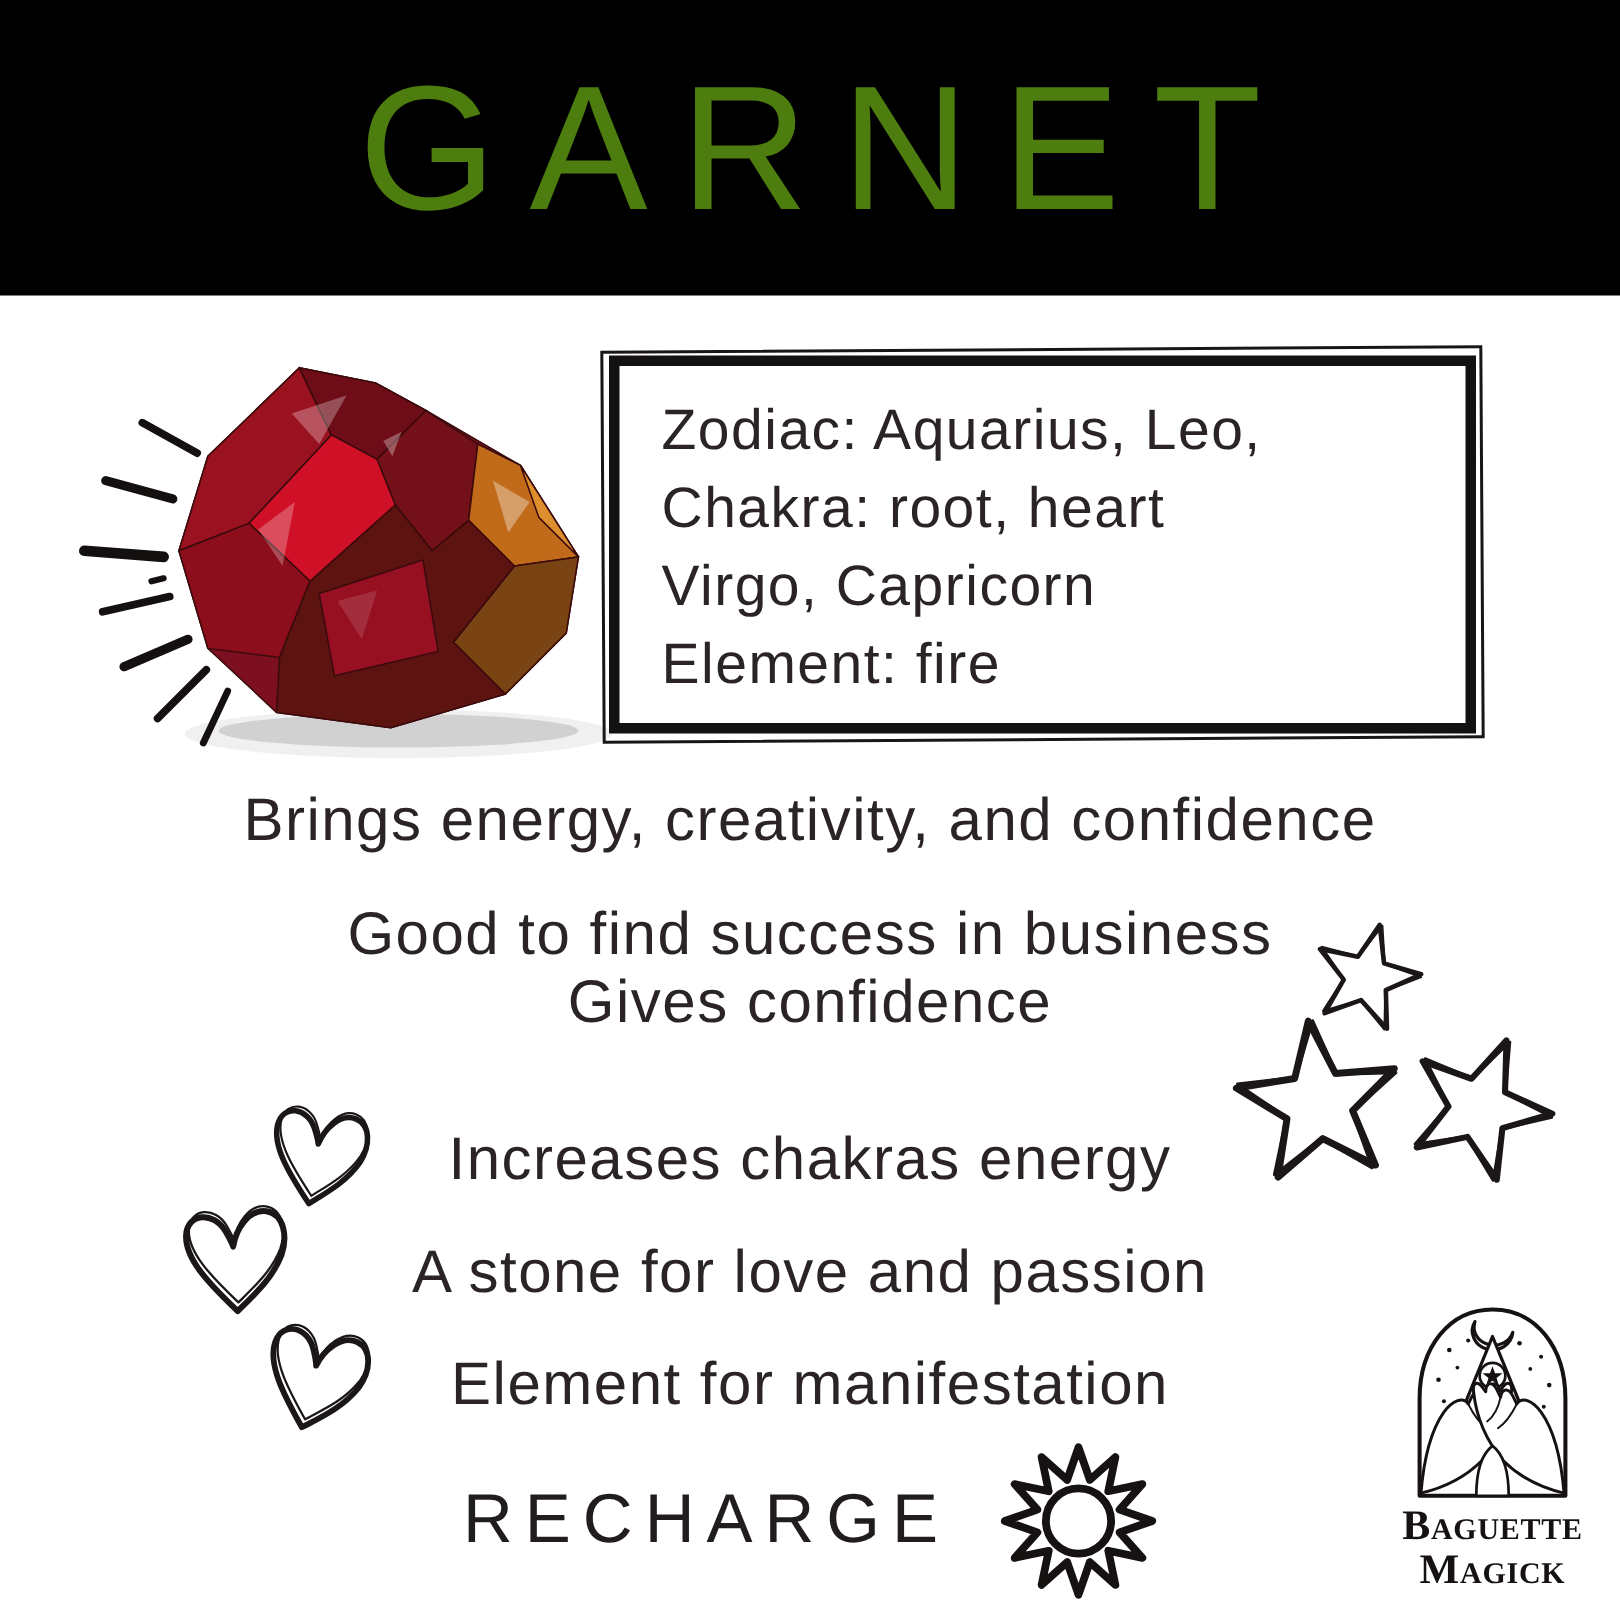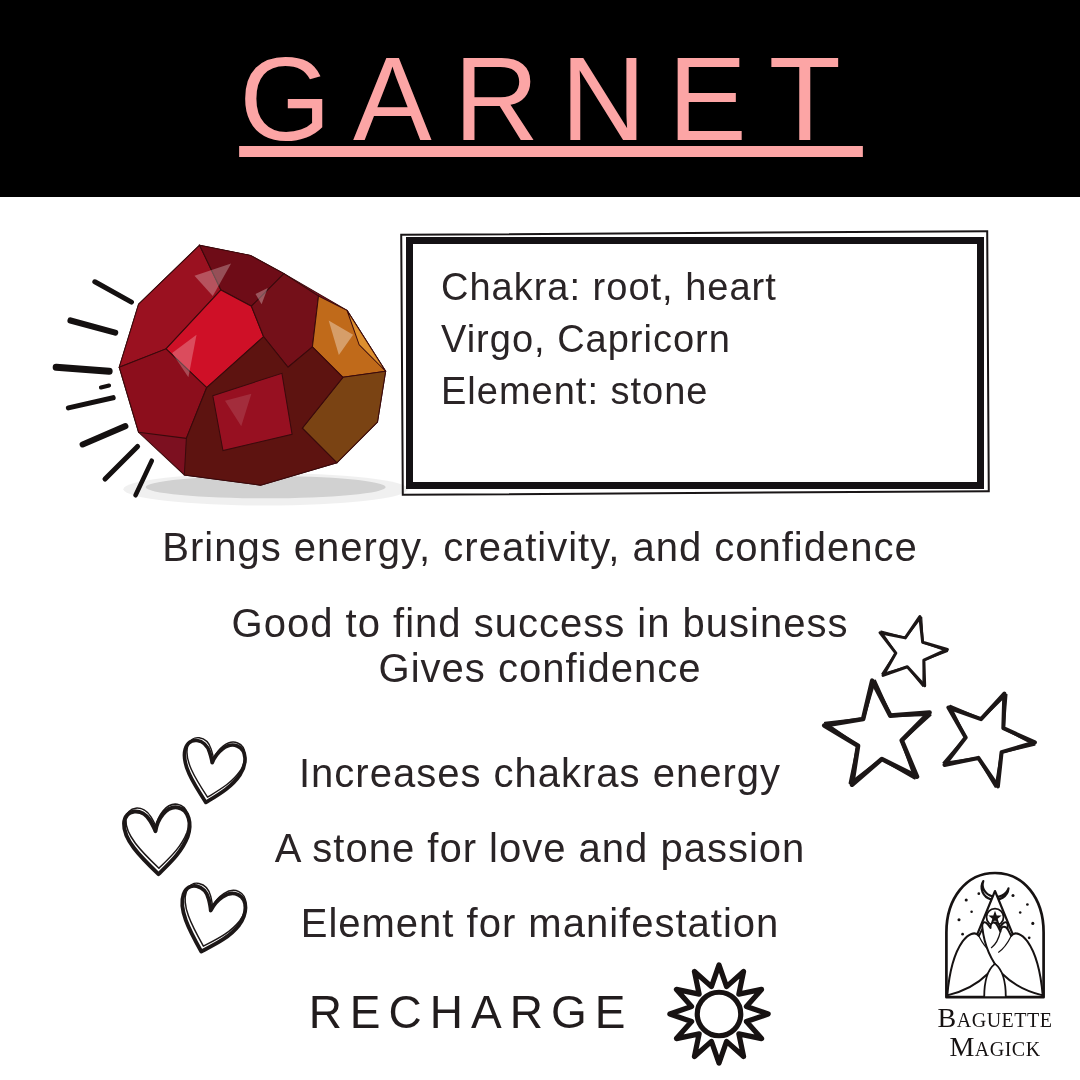--- a/index.html
+++ b/index.html
@@ -7,24 +7,23 @@
     position:relative;width:1080px;height:1080px;margin:0 auto;
     background:#ffffff;overflow:hidden;
     font-family:"Liberation Sans",sans-serif;color:#2a2426;
   }
   
   .banner{
     position:absolute;left:0;top:0;width:1080px;height:197px;
     background:#000000;display:flex;align-items:center;justify-content:center;
   }
   .banner h1{
-    margin:16px;color:#fca5a5;font-size:118px;font-weight:400;
+    margin:16px;color:#4d7c0f;font-size:118px;font-weight:400;
     letter-spacing:22px;text-indent:22px;line-height:1;
     font-family:"Liberation Sans",sans-serif;
-    text-decoration:underline;
   }
   
   .crystal-wrap{position:absolute;left:42px;top:233px;width:366px;height:282px;}
   
   .info-box{
     position:absolute;left:406px;top:237px;width:578px;height:252px;
     border:7px solid #141114;box-sizing:border-box;
     padding:17px 26px 0 28px;background:#fff;
     font-size:38px;line-height:52px;letter-spacing:1px;
   }
@@ -57,21 +56,21 @@
   .h2{left:112px;top:793px;width:88px;height:92px;transform:rotate(-4deg);}
   .h3{left:166px;top:873px;width:86px;height:90px;transform:rotate(13deg);}
   .s1{left:872px;top:614px;width:78px;height:76px;transform:rotate(14deg);}
   .s2{left:820px;top:678px;width:118px;height:116px;transform:rotate(-7deg);}
   .s3{left:934px;top:688px;width:104px;height:102px;transform:rotate(22deg);}
   
   .brand{position:absolute;left:922px;top:860px;width:146px;text-align:center;}
   .brand svg{width:126px;height:143px;display:block;margin:0 auto;}
   .brand-name{
     font-family:"Liberation Serif",serif;font-variant:small-caps;
-    font-weight:400;font-size:28px;line-height:29px;color:#161212;
+    font-weight:700;font-size:28px;line-height:29px;color:#161212;
     letter-spacing:0.5px;
   }
 </style>
 </head>
 <body>
 
 <div class="poster">
 
   <svg width="0" height="0" style="position:absolute" aria-hidden="true">
     <defs>
@@ -127,23 +126,24 @@
         <polygon points="150,42 186,30 168,62" opacity="0.28"></polygon>
         <polygon points="128,118 152,100 144,142" opacity="0.25"></polygon>
         <polygon points="282,86 306,100 292,120" opacity="0.35"></polygon>
         <polygon points="210,60 222,54 216,70" opacity="0.3"></polygon>
         <polygon points="180,165 206,158 196,190" opacity="0.12"></polygon>
       </g>
     </svg>
   </div>
 
   <div class="info-box">
+    <div>Zodiac: Aquarius, Leo,</div>
     <div>Chakra: root, heart</div>
     <div>Virgo, Capricorn</div>
-    <div>Element: stone</div>
+    <div>Element: fire</div>
   </div>
 
   <p class="prop p1">Good to find success in business</p>
   <p class="prop p0">Brings energy, creativity, and confidence</p>
   <p class="prop p2">Gives confidence</p>
   <p class="prop p3">Increases chakras energy</p>
   <p class="prop p4">A stone for love and passion</p>
   <p class="prop p5">Element for manifestation</p>
 
   <span class="heart h1"><svg viewBox="0 0 100 100">

